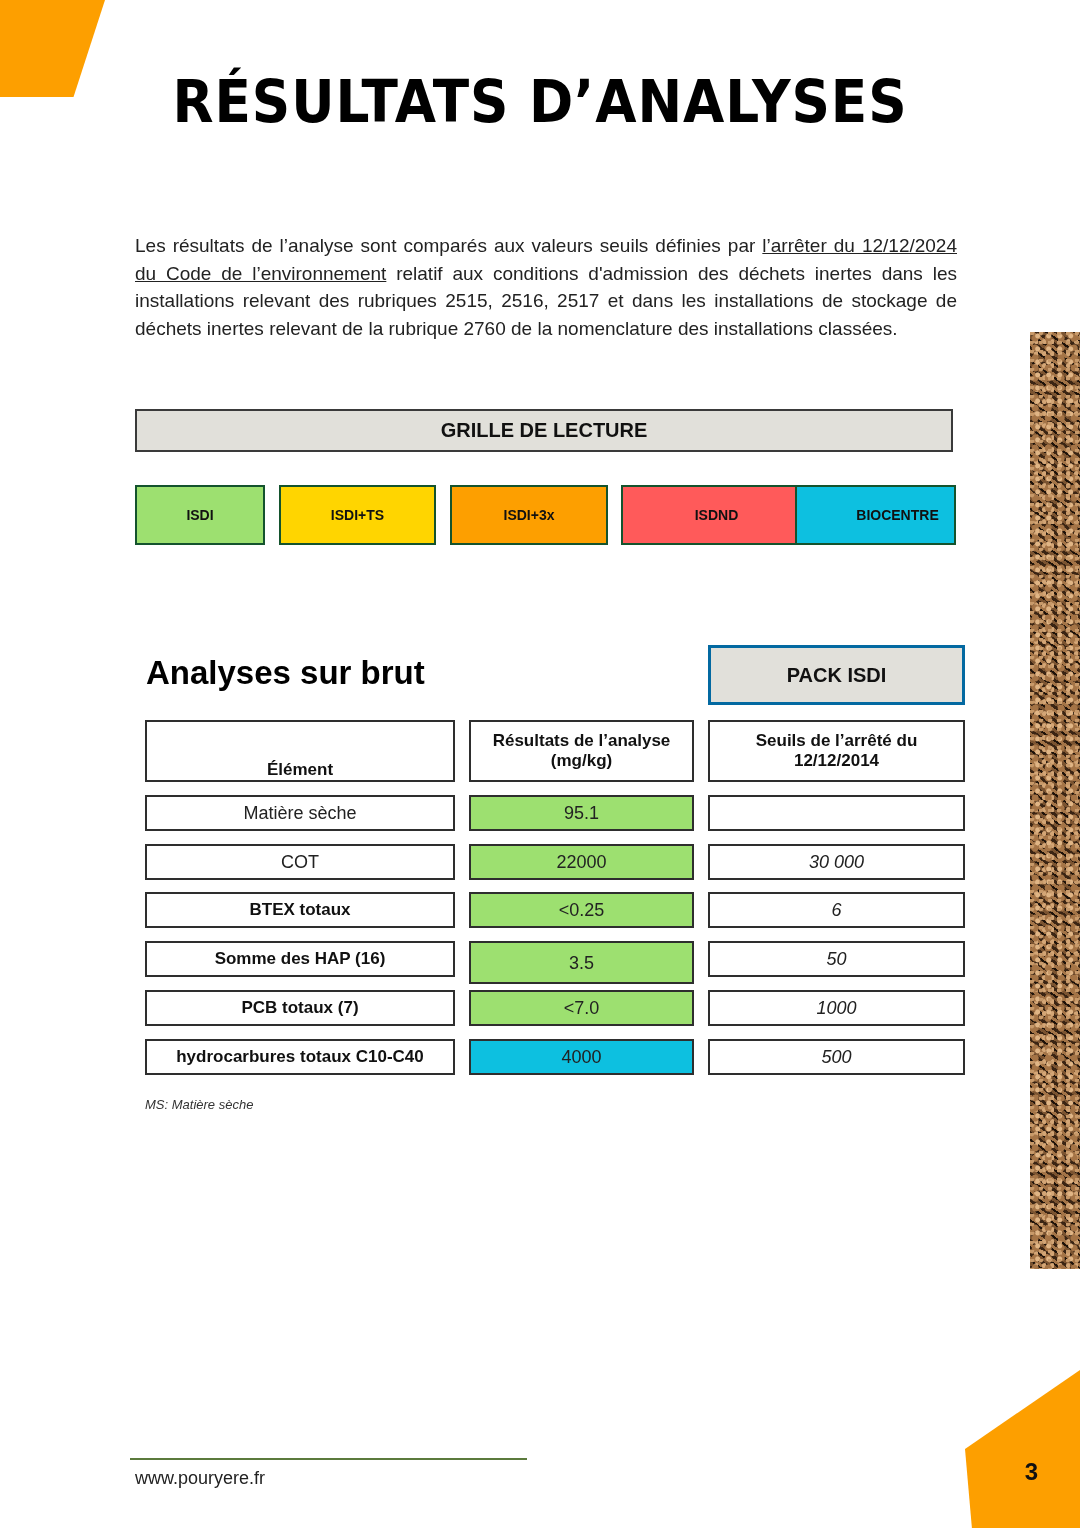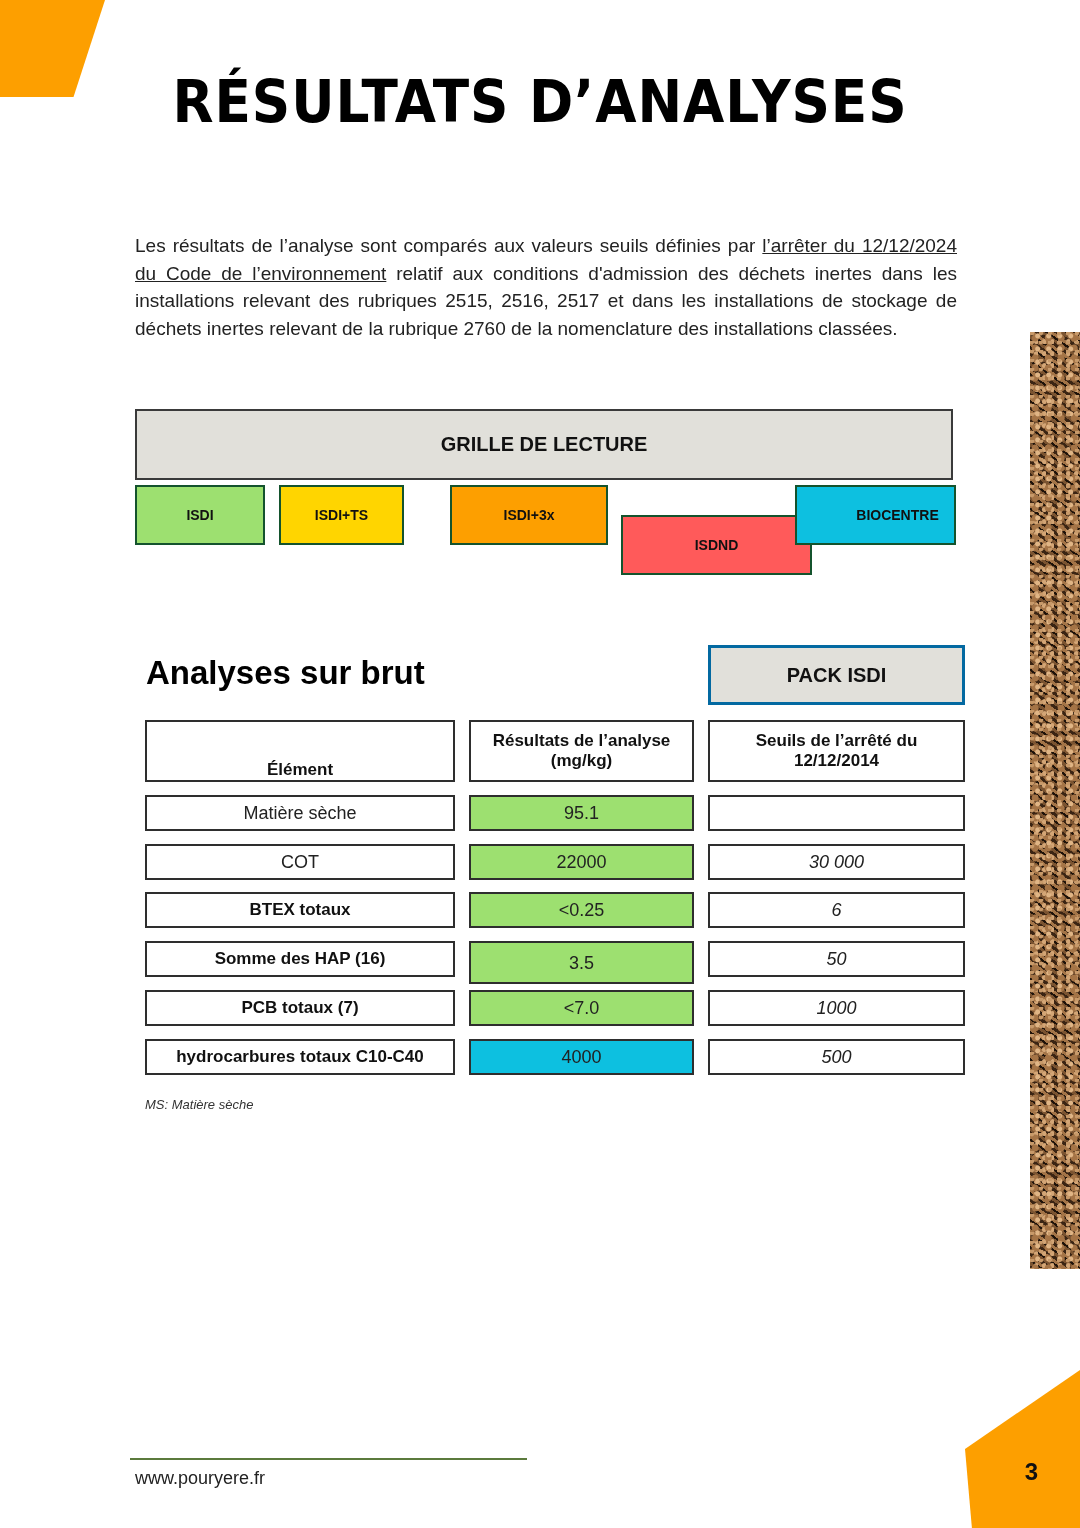--- a/index.html
+++ b/index.html
@@ -35,21 +35,21 @@
     position: absolute; left: 0; right: 0; top: 68px; text-align: center;
     font-size: 58px; font-weight: 900; letter-spacing: 1px; color: #000;
     font-family: "DejaVu Sans", sans-serif; transform: scaleX(0.92);
   }
   .intro {
     position: absolute; left: 135px; width: 822px; top: 232px;
     font-size: 19px; line-height: 27.5px; text-align: justify; color: #222;
   }
   .intro u { text-decoration: underline; }
   .grille-header {
-    position: absolute; left: 135px; top: 409px; width: 818px; height: 71px;
+    position: absolute; left: 135px; top: 409px; width: 818px; height: 43px;
     background: #e1e0da; border: 2px solid #3a3a3a; box-sizing: border-box;
     display: flex; align-items: center; justify-content: center;
     font-weight: bold; font-size: 20px; color: #111;
   }
   .legend-box {
     position: absolute; top: 485px; height: 60px; box-sizing: border-box;
     border: 2px solid #14532d; display: flex; align-items: center; justify-content: center;
     font-weight: bold; font-size: 14px; color: #111;
   }
   .section-title {
@@ -90,23 +90,23 @@
 
 <h1 class="title" style="margin:0;">RÉSULTATS D’ANALYSES</h1>
 
 <p class="intro" style="margin:0;">
   <span>Les résultats de l’analyse sont comparés aux valeurs seuils définies par </span><u>l’arrêter du 12/12/2024 du Code de l’environnement</u><span> relatif aux conditions d'admission des déchets inertes dans les installations relevant des rubriques 2515, 2516, 2517 et dans les installations de stockage de déchets inertes relevant de la rubrique 2760 de la nomenclature des installations classées.</span>
 </p>
 
 <div class="grille-header">GRILLE DE LECTURE</div>
 
 <div class="legend-box" style="left:135px;width:130px;background:#9de070;">ISDI</div>
-<div class="legend-box" style="left:279px;width:125px;background:#ffd500;">ISDI+TS</div>
+<div class="legend-box" style="left:279px;width:157px;background:#ffd500;">ISDI+TS</div>
 <div class="legend-box" style="left:450px;width:158px;background:#fd9f00;">ISDI+3x</div>
-<div class="legend-box" style="left:621px;width:191px;background:#ff5a5a;margin-top:30px;">ISDND</div>
+<div class="legend-box" style="left:621px;width:191px;background:#ff5a5a;">ISDND</div>
 <div class="legend-box" style="left:795px;width:161px;background:#0dc0e0;padding-left:44px;">BIOCENTRE</div>
 
 <div class="section-title">Analyses sur brut</div>
 <div class="pack-box">PACK ISDI</div>
 
 <div class="cell hdr col1" style="top:720px;height:62px;align-items:flex-end;">
   <span>Élément</span>
 </div>
 <div class="cell hdr col2" style="top:720px;height:62px;flex-direction:column;">
   <span>Résultats de l’analyse</span>

